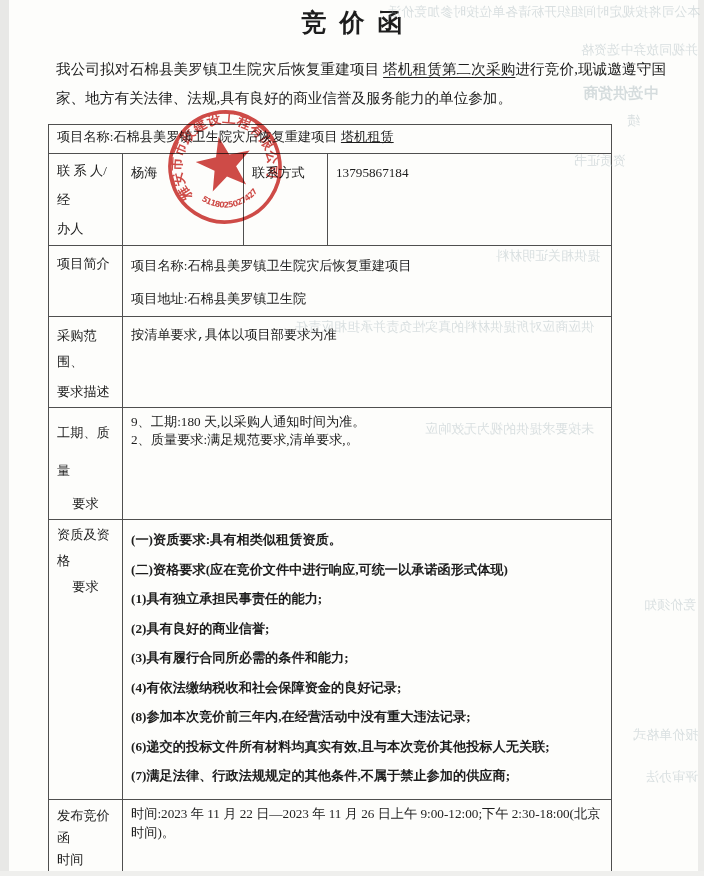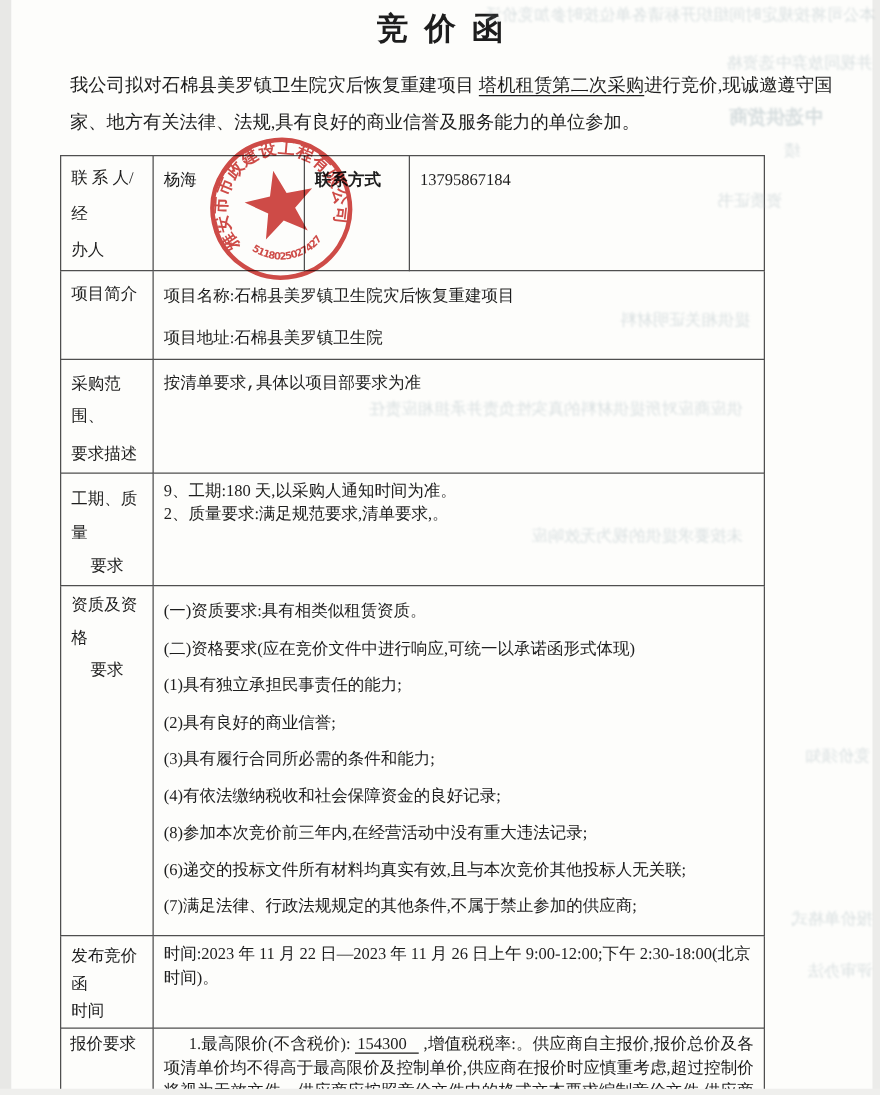--- a/index.html
+++ b/index.html
@@ -39,21 +39,21 @@
   .lbl-2l div{line-height:29px;}
   .lbl-center2 div:nth-child(2){text-align:center;}
   .tall-label{vertical-align:middle;text-align:left;}
   .tall-label div{line-height:26px;}
   .tall-label div:nth-child(2){text-align:center;}
   .r4 div{line-height:30px;padding-top:3px;}
   .r5{padding-top:9px !important;font-family:Liberation Mono, monospace;}
   .r5lab div{line-height:26px;padding-top:4px;}
   .r6 div{line-height:18px;}
   .r6{padding-top:5px !important;}
-  .quals p{margin:0 0 12.5px 0;line-height:17px;}
+  .quals p{margin:0 0 12.5px 0;line-height:17px;font-weight:bold;}
   .quals{padding-top:11px !important;}
   .r8{line-height:21px;padding-top:4px !important;margin-left:43px;}
   .r9{line-height:16px;padding:2px 8px !important;text-align:justify;}
   .r9 p{margin:0;text-indent:20px;}
   .u-val{border-bottom:1px solid #1d1d1d;padding:0 10px 0 2px;}
 
   .stamp{
     position:absolute;left:166px;top:108px;width:118px;height:118px;
     transform:rotate(-12deg);opacity:.87;mix-blend-mode:multiply;
     pointer-events:none;
@@ -93,29 +93,32 @@
 
   <table class="bid">
     <colgroup>
       <col style="width:74px">
         <col style="width:121px">
         <col style="width:84px">
         <col style="width:284px">
     </colgroup>
 
     <tbody>
+        <tr style="height:29px">
+      <td colspan="4" class="vmid row-onecell"><span>项目名称:</span><span>石棉县美罗镇卫生院灾后恢复重建项目 </span><u>塔机租赁</u></td>
+    </tr>
 
 
     <tr style="height:62px">
       <td class="lab lbl-2l">
         <div>联 系 人/经</div>
         <div>办人</div>
       </td>
       <td><span style="line-height:34px;">杨海</span></td>
-      <td><span style="line-height:34px;font-weight:bold;">联系方式</span></td>
+      <td><span style="line-height:34px;">联系方式</span></td>
       <td><span style="line-height:34px;">13795867184</span></td>
     </tr>
 
     <tr style="height:61px">
       <td class="lab" style="padding-top:8px">项目简介</td>
       <td colspan="3" class="r4">
         <div>项目名称:石棉县美罗镇卫生院灾后恢复重建项目</div>
         <div>项目地址:石棉县美罗镇卫生院</div>
       </td>
     </tr>
@@ -123,21 +126,21 @@
     <tr style="height:62px">
       <td class="lab r5lab">
         <div>采购范围、</div>
         <div>要求描述</div>
       </td>
       <td colspan="3" class="r5"><span>按清单要求,具体以项目部要求为准</span></td>
     </tr>
 
     <tr style="height:59px">
       <td class="lab lbl-center2" style="padding-top:6px">
-        <div style="line-height:27px">工期、质量</div>
+        <div style="line-height:38px">工期、质量</div>
         <div style="line-height:27px;text-align:center">要求</div>
       </td>
       <td colspan="3" class="r6">
         <div>9、工期:180 天,以采购人通知时间为准。</div>
         <div>2、质量要求:满足规范要求,清单要求,。</div>
       </td>
     </tr>
 
     <tr style="height:279px">
       <td class="lab tall-label">

